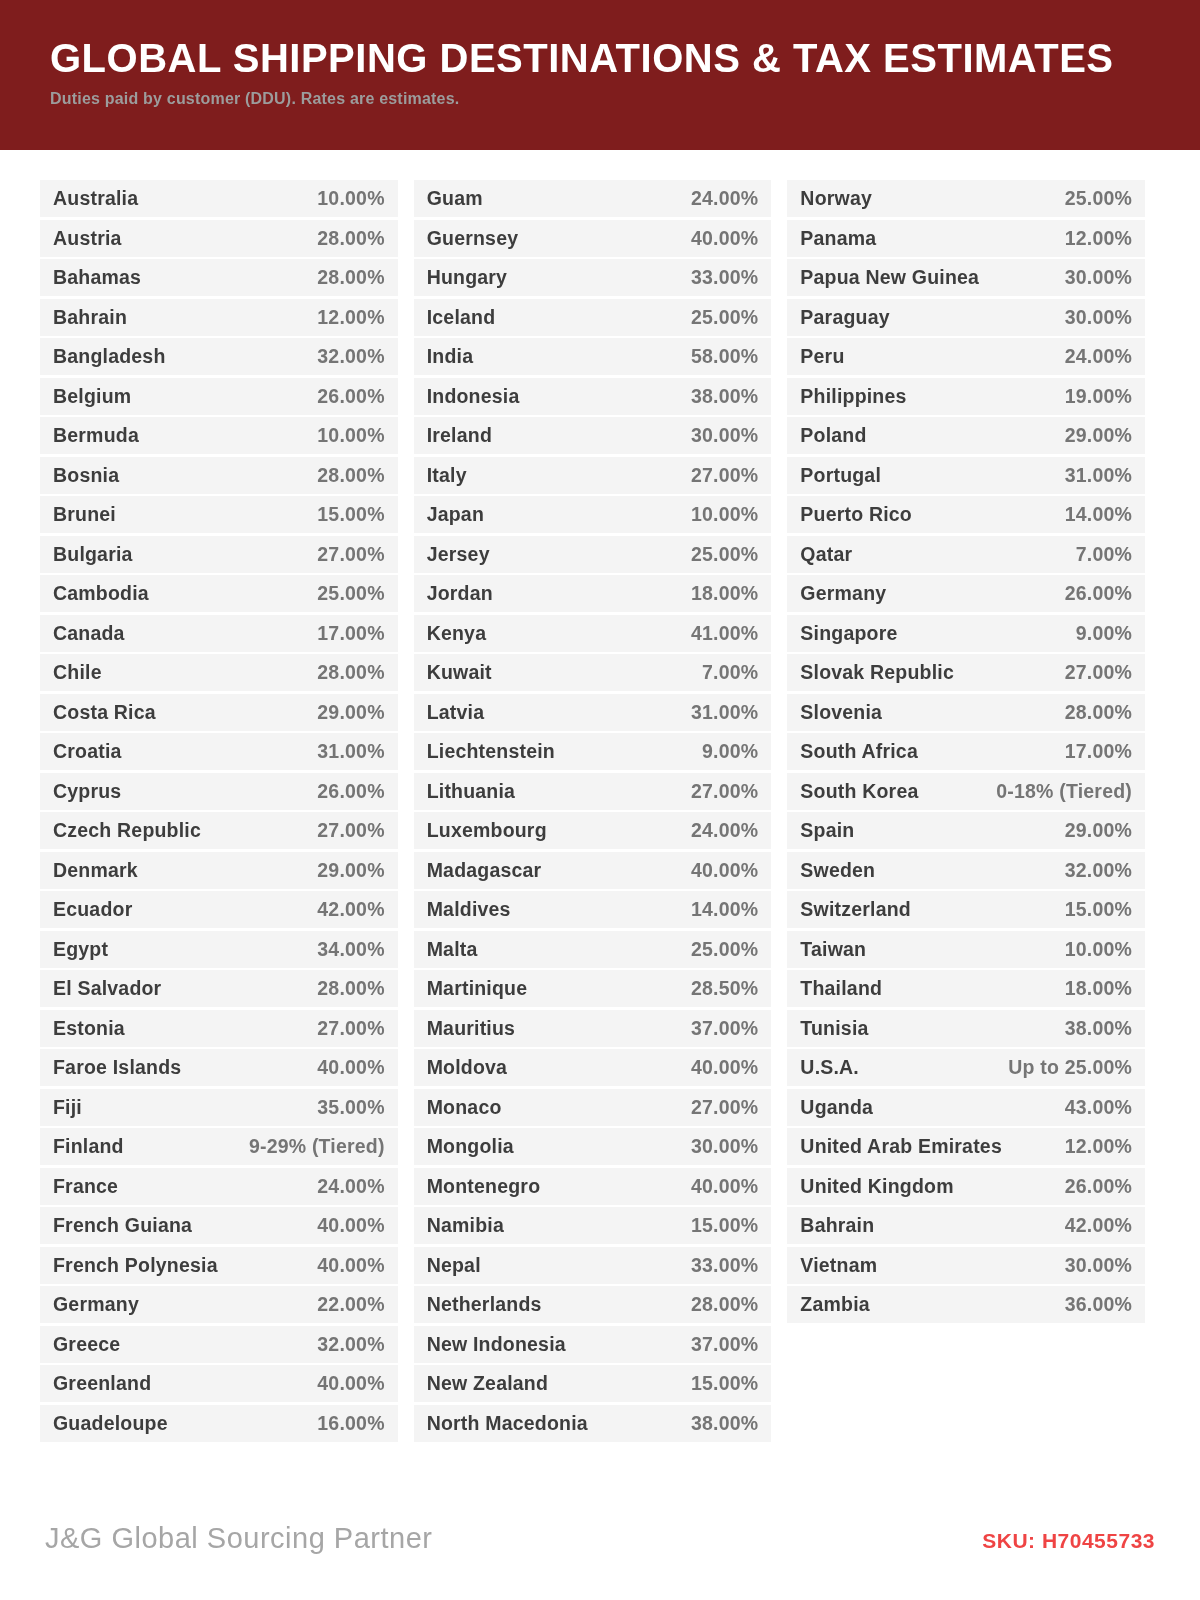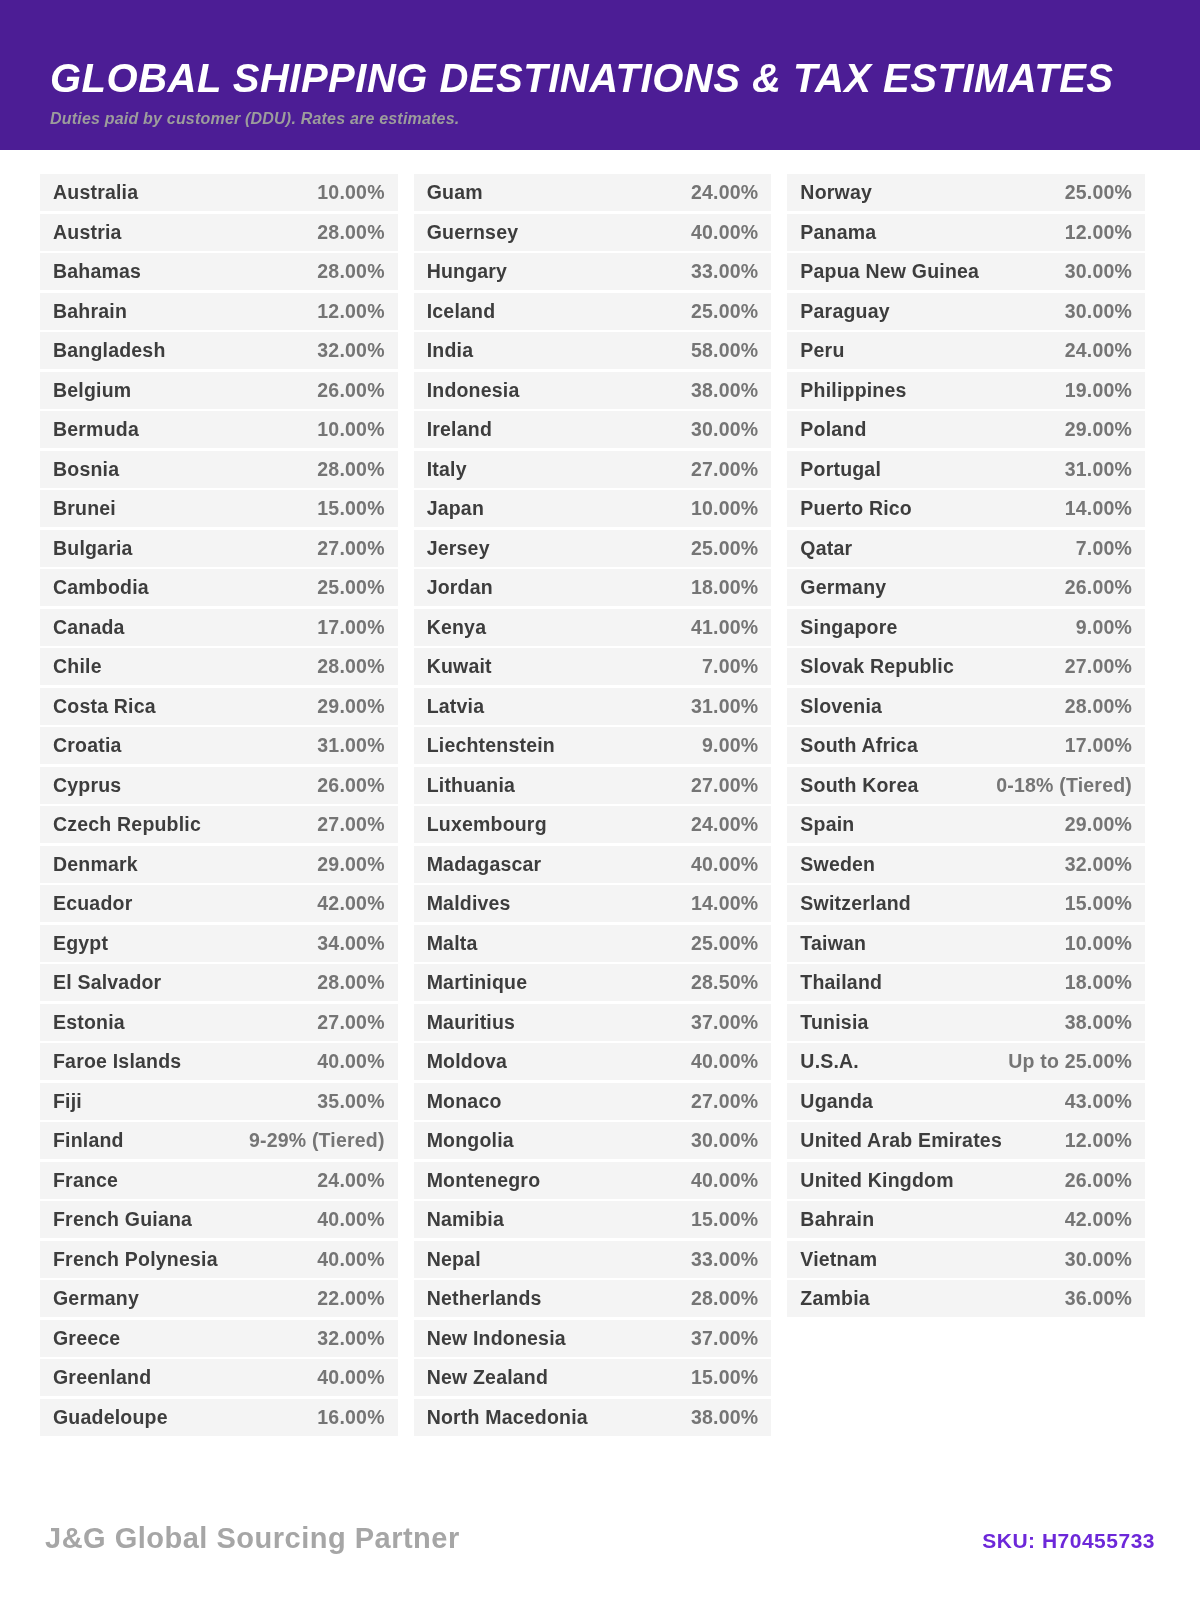--- a/index.html
+++ b/index.html
@@ -4,42 +4,41 @@
 <style>
   * { box-sizing: border-box; margin: 0; padding: 0; }
   html, body {
     width: 1200px; height: 1600px;
     background: #ffffff;
     font-family: "Liberation Sans", "DejaVu Sans", sans-serif;
     overflow: hidden;
   }
   .header {
     width: 1200px; height: 150px;
-    background: #4c1d95;
-    padding: 56px 40px 0 50px;
-    font-style: italic;
+    background: #7f1d1d;
+    padding: 36px 40px 0 50px;
   }
   .header .title {
     color: #ffffff;
     font-size: 40px;
     font-weight: 700;
     letter-spacing: 0.5px;
     white-space: nowrap;
   }
   .header .subtitle {
     color: #9c9c9c;
     font-size: 16px;
     font-weight: 700;
     margin-top: 9px;
     letter-spacing: 0.2px;
   }
   .table-area {
     display: flex;
     gap: 16px;
-    padding: 24px 55px 0 40px;
+    padding: 30px 55px 0 40px;
     align-items: flex-start;
   }
   .rate-column { flex: 1 1 0; min-width: 0; }
   .row {
     height: 37px;
     background: #f4f4f4;
     margin-bottom: 2.5px;
     display: flex;
     justify-content: space-between;
     align-items: center;
@@ -65,25 +64,25 @@
     left: 0; top: 1522px;
     width: 1200px;
     padding: 0 45px;
     display: flex;
     justify-content: space-between;
     align-items: baseline;
   }
   .brand {
     color: #a6a6a6;
     font-size: 29px;
-    font-weight: 700;
+    font-weight: 400;
     letter-spacing: 0.5px;
   }
   .sku {
-    color: #6d28d9;
+    color: #ef4444;
     font-size: 21px;
     font-weight: 700;
     letter-spacing: 0.5px;
   }
 </style>
 </head>
 <body>
 
 <div class="header">
   <div class="title">GLOBAL SHIPPING DESTINATIONS &amp; TAX ESTIMATES</div>

